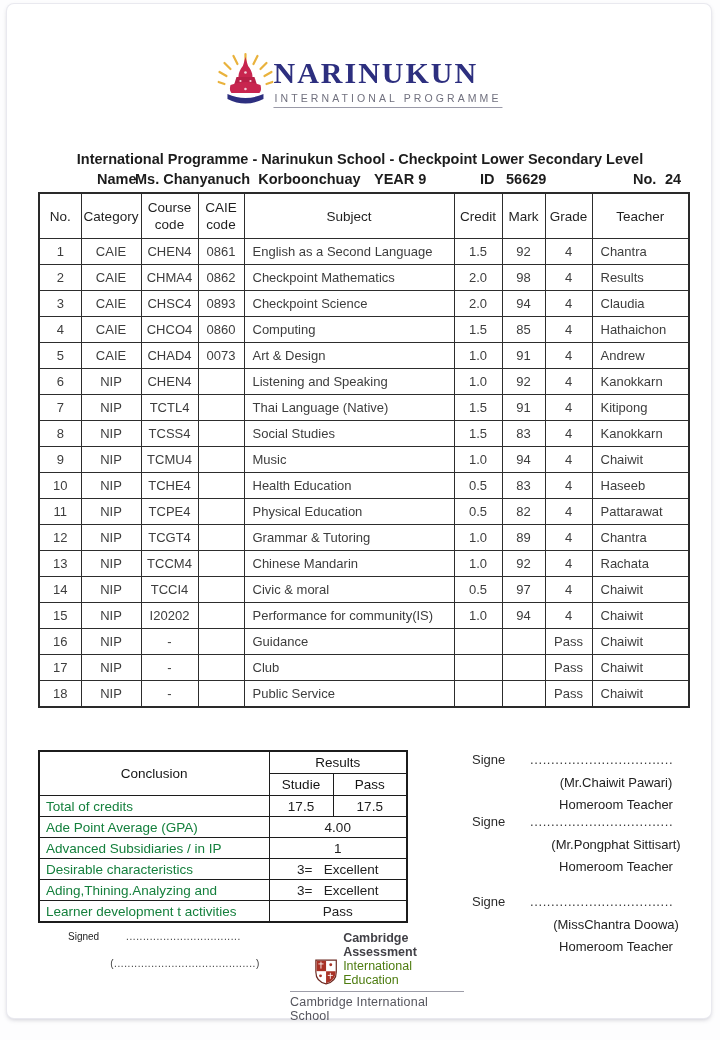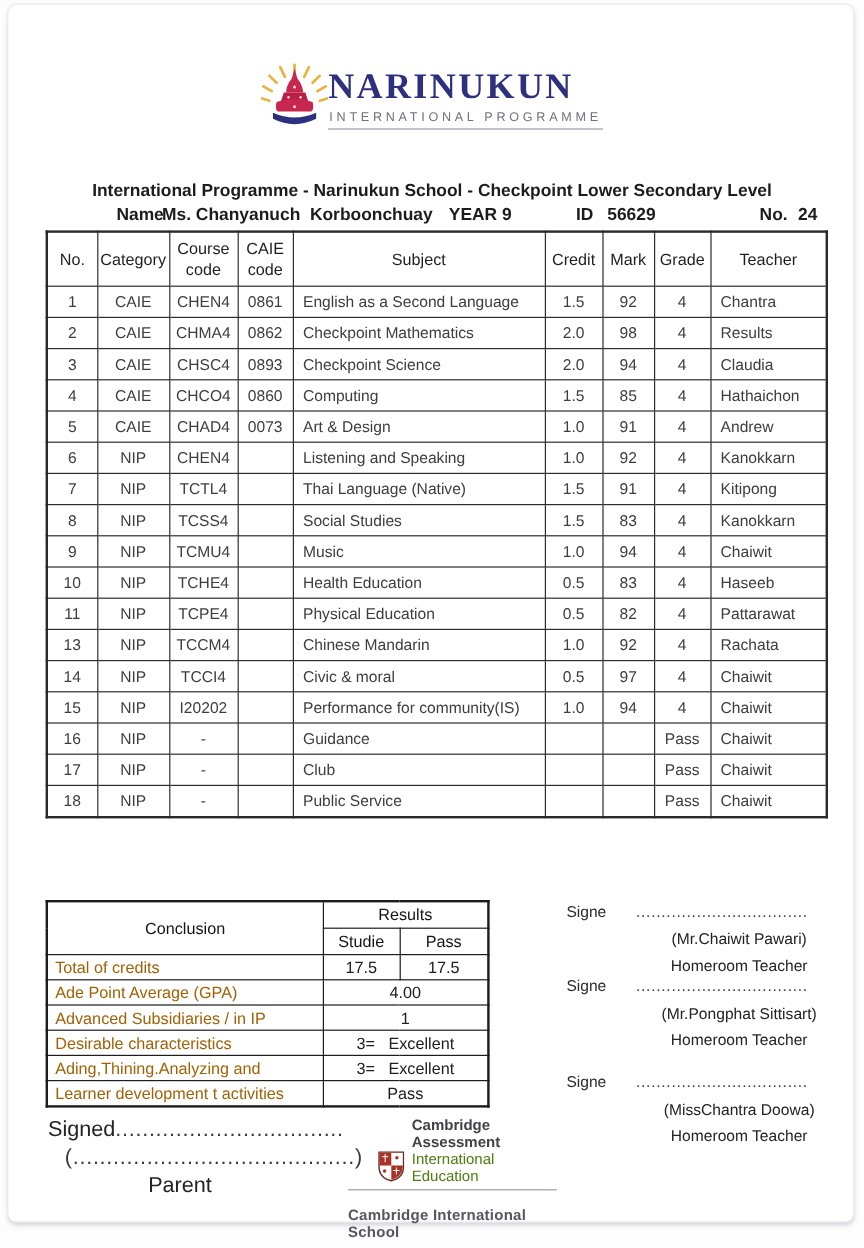--- a/index.html
+++ b/index.html
@@ -29,52 +29,52 @@
   .grades thead th{height:44px;font-size:13.5px;font-weight:500;color:#1f1f1f;
                    text-align:center;padding:0 2px;line-height:17px;}
   .grades td{height:25px;font-size:13px;color:#3d3d3d;text-align:center;padding:0 2px;}
   .grades td.al{text-align:left;padding-left:8px;}
 
   
   .conclusion{left:38px;top:750px;width:368px;border:2px solid #1c1c1c;}
   .conclusion th,.conclusion td{border:1.5px solid #1c1c1c;overflow:hidden;}
   .conclusion thead th{height:19px;font-size:13.5px;font-weight:500;color:#141414;text-align:center;}
   .conclusion td{height:18px;font-size:13.5px;color:#202020;}
-  .conclusion td.cl{text-align:left;padding-left:6px;font-weight:500;color:#a16207;}
+  .conclusion td.cl{text-align:left;padding-left:6px;font-weight:500;color:#15803d;}
   .conclusion td.cv{text-align:center;}
   .pre{white-space:pre;}
 
   
   .sig-col{left:428px;top:748px;width:270px;height:230px;}
   .sig-block{position:absolute;left:0;width:268px;margin-left:44px;}
   .sig-1{top:4px;} .sig-2{top:66px;} .sig-3{top:146px;}
   .sig-line{display:flex;height:20px;align-items:flex-start;font-size:13px;color:#2b2b2b;}
   .sig-label{width:58px;font-weight:500;}
   .sig-dots{letter-spacing:.6px;color:#3a3a3a;}
   .sig-name{width:212px;padding-left:38px;text-align:center;font-size:13px;color:#232323;
             line-height:22px;font-weight:500;}
   .sig-role{width:212px;padding-left:38px;text-align:center;font-size:13px;color:#232323;
             line-height:21px;font-weight:500;}
 
   
-  .parent{left:40px;top:931px;width:230px;font-size:18px;color:#232323;}
+  .parent{left:68px;top:931px;width:230px;font-size:10px;color:#232323;}
   .parent-line1{display:flex;height:22px;}
   .parent-label{width:58px;font-weight:500;}
   .parent-dots{letter-spacing:.6px;color:#3a3a3a;}
   .parent-dots2{width:206px;padding-left:14px;text-align:center;letter-spacing:.6px;
                 color:#3a3a3a;line-height:22px;}
   .parent-role{width:196px;padding-left:12px;text-align:center;line-height:24px;font-weight:500;}
 
   
   .cambridge{left:290px;top:931px;width:174px;}
   .camb-top{display:flex;align-items:flex-end;gap:6px;margin-left:25px;}
   .camb-l1{font-size:12.5px;font-weight:bold;color:#424147;line-height:14px;}
   .camb-l2{font-size:12.5px;color:#4d7c0f;line-height:14px;}
   .camb-div{border-top:1.5px solid #9d9da8;margin-top:4px;}
-  .camb-l3{font-size:12.5px;color:#56565e;margin-top:14px;letter-spacing:.2px;font-weight:700;}
+  .camb-l3{font-size:12.5px;color:#56565e;margin-top:3px;letter-spacing:.2px;font-weight:400;}
 </style>
 </head>
 <body>
 
 <div class="stage">
   <div class="sheet"></div>
 
   <div class="abs logo">
     <svg width="56" height="60" viewBox="0 0 56 60">
       <g stroke="#e9b23c" stroke-width="2.2" stroke-linecap="round">
@@ -257,20 +257,31 @@
           <td>NIP</td>
           <td>TCPE4</td>
           <td></td>
           <td class="al">Physical Education</td>
           <td>0.5</td>
           <td>82</td>
           <td>4</td>
           <td class="al">Pattarawat</td>
         </tr>
         <tr>
+          <td>12</td>
+          <td>NIP</td>
+          <td>TCGT4</td>
+          <td></td>
+          <td class="al">Grammar &amp; Tutoring</td>
+          <td>1.0</td>
+          <td>89</td>
+          <td>4</td>
+          <td class="al">Chantra</td>
+        </tr>
+        <tr>
           <td>13</td>
           <td>NIP</td>
           <td>TCCM4</td>
           <td></td>
           <td class="al">Chinese Mandarin</td>
           <td>1.0</td>
           <td>92</td>
           <td>4</td>
           <td class="al">Rachata</td>
         </tr>
@@ -403,21 +414,20 @@
         <div class="sig-role">Homeroom Teacher</div>
       </div>
     </div>
 
   <div class="abs parent">
     <div class="parent-line1">
       <span class="parent-label">Signed</span>
       <span class="parent-dots">..................................</span>
     </div>
     <div class="parent-dots2">(..........................................)</div>
-    <div class="parent-role">Parent</div>
   </div>
 
   <div class="abs cambridge">
     <div class="camb-top">
       <svg width="26" height="30" viewBox="0 0 26 30">
         <path d="M1 1 H25 V15 C25 23 19.5 27.5 13 29 C6.5 27.5 1 23 1 15 Z" fill="#fff" stroke="#6d2a22" stroke-width="1.4"></path>
         <path d="M1.8 1.8 H13 V14 H1.8 Z" fill="#a93226"></path>
         <path d="M13 14 H24.2 V15 C24.2 22 19.4 26.4 13 28.1 Z" fill="#a93226"></path>
         <g stroke="#fff" stroke-width="1">
           <line x1="4" y1="5.5" x2="10" y2="5.5"></line>

